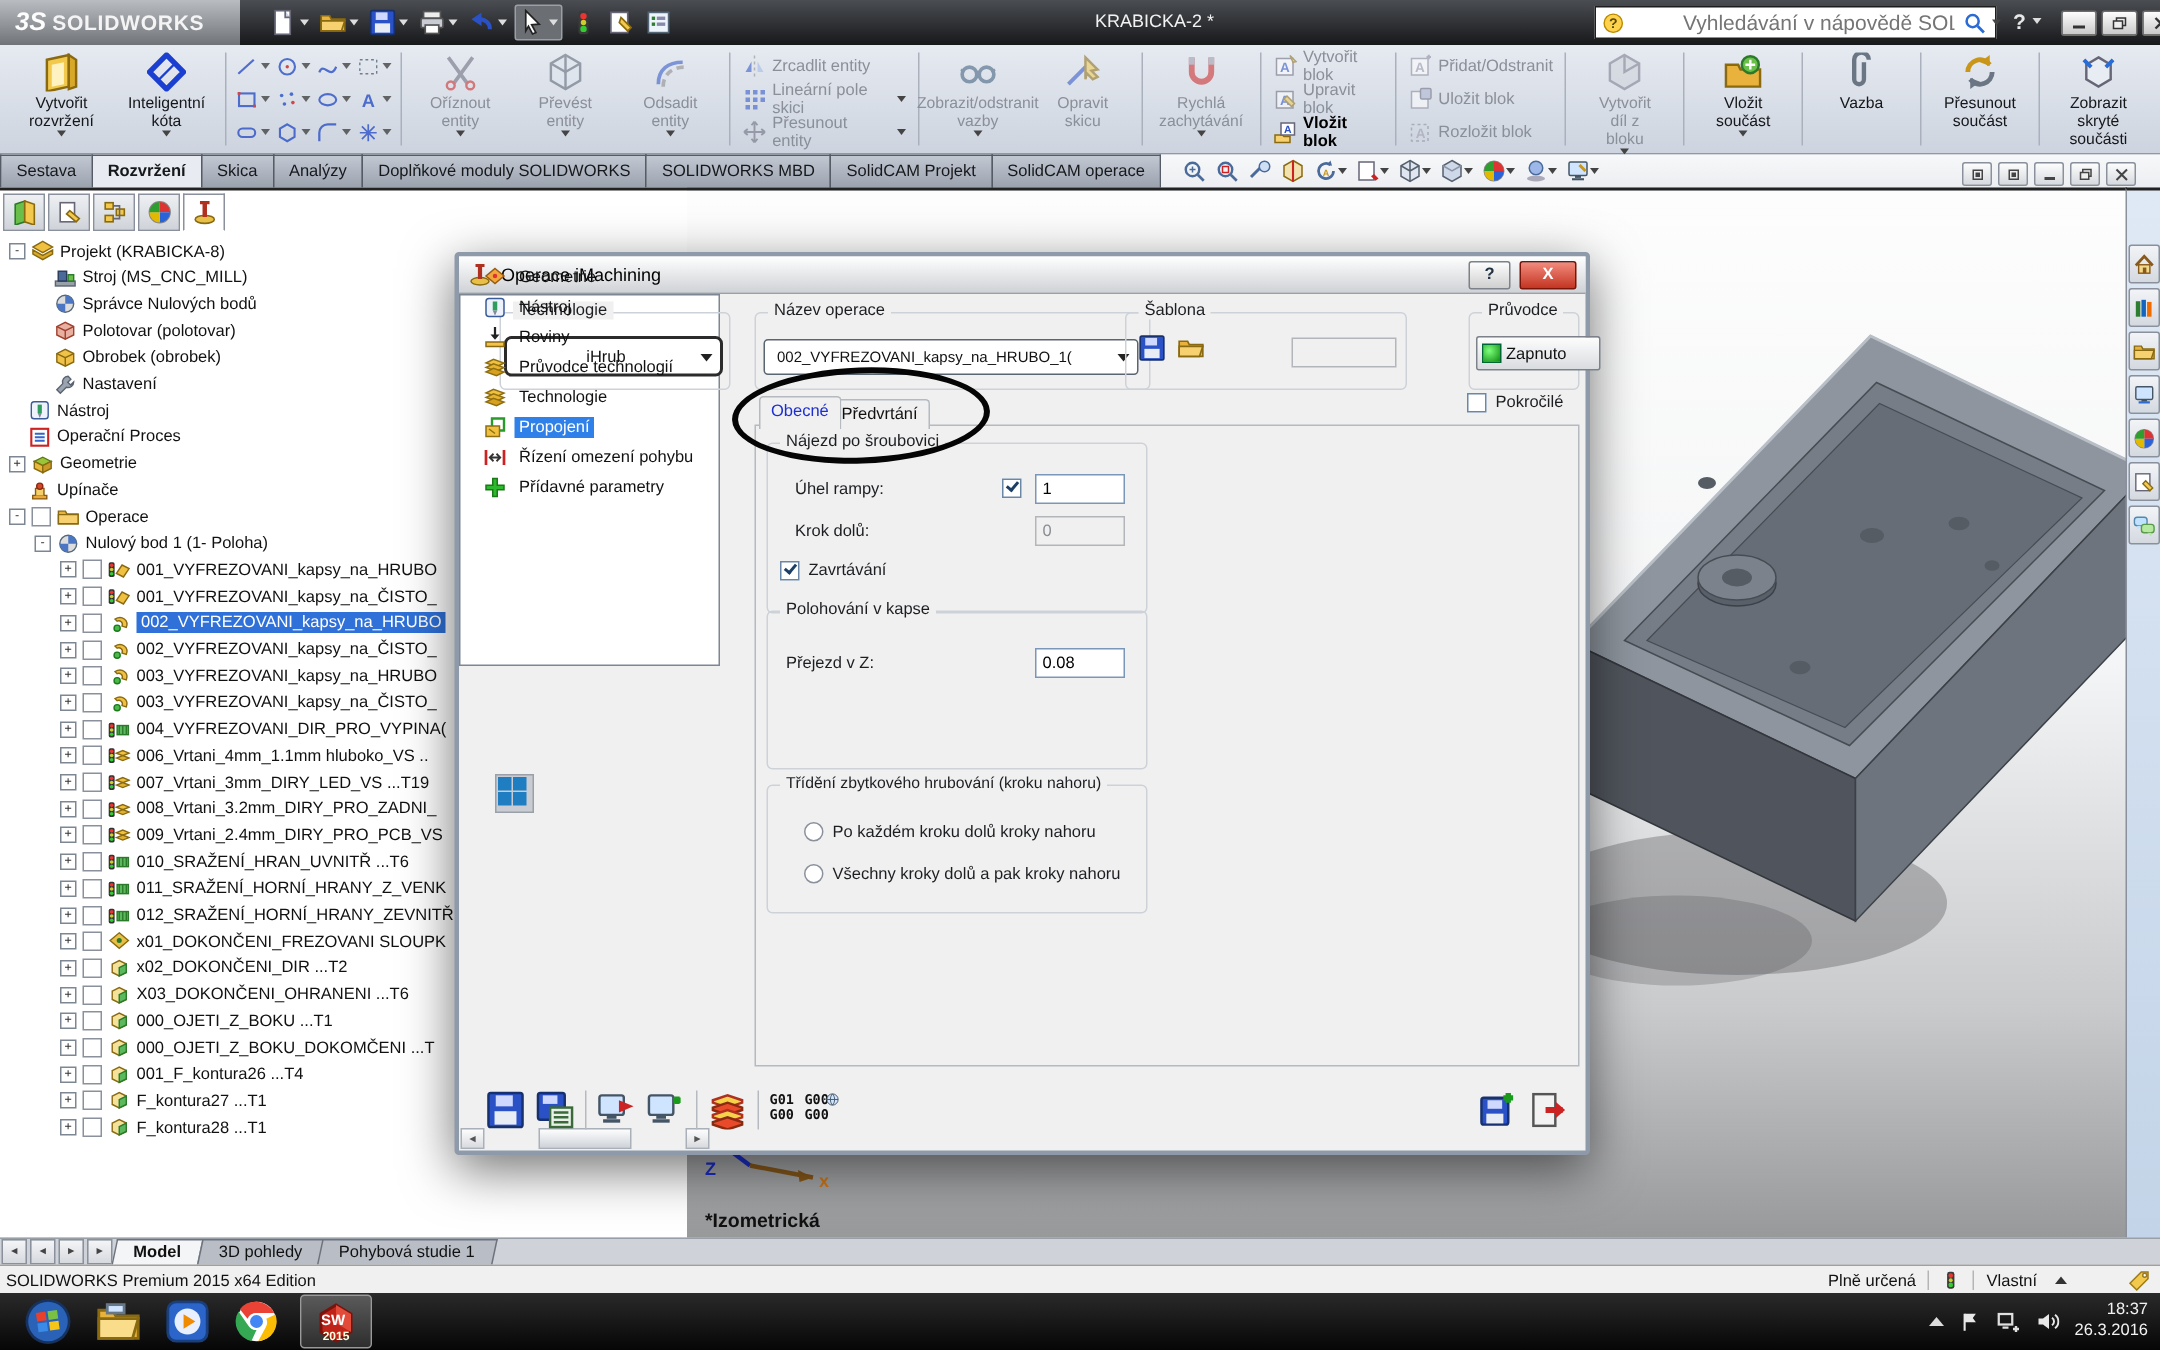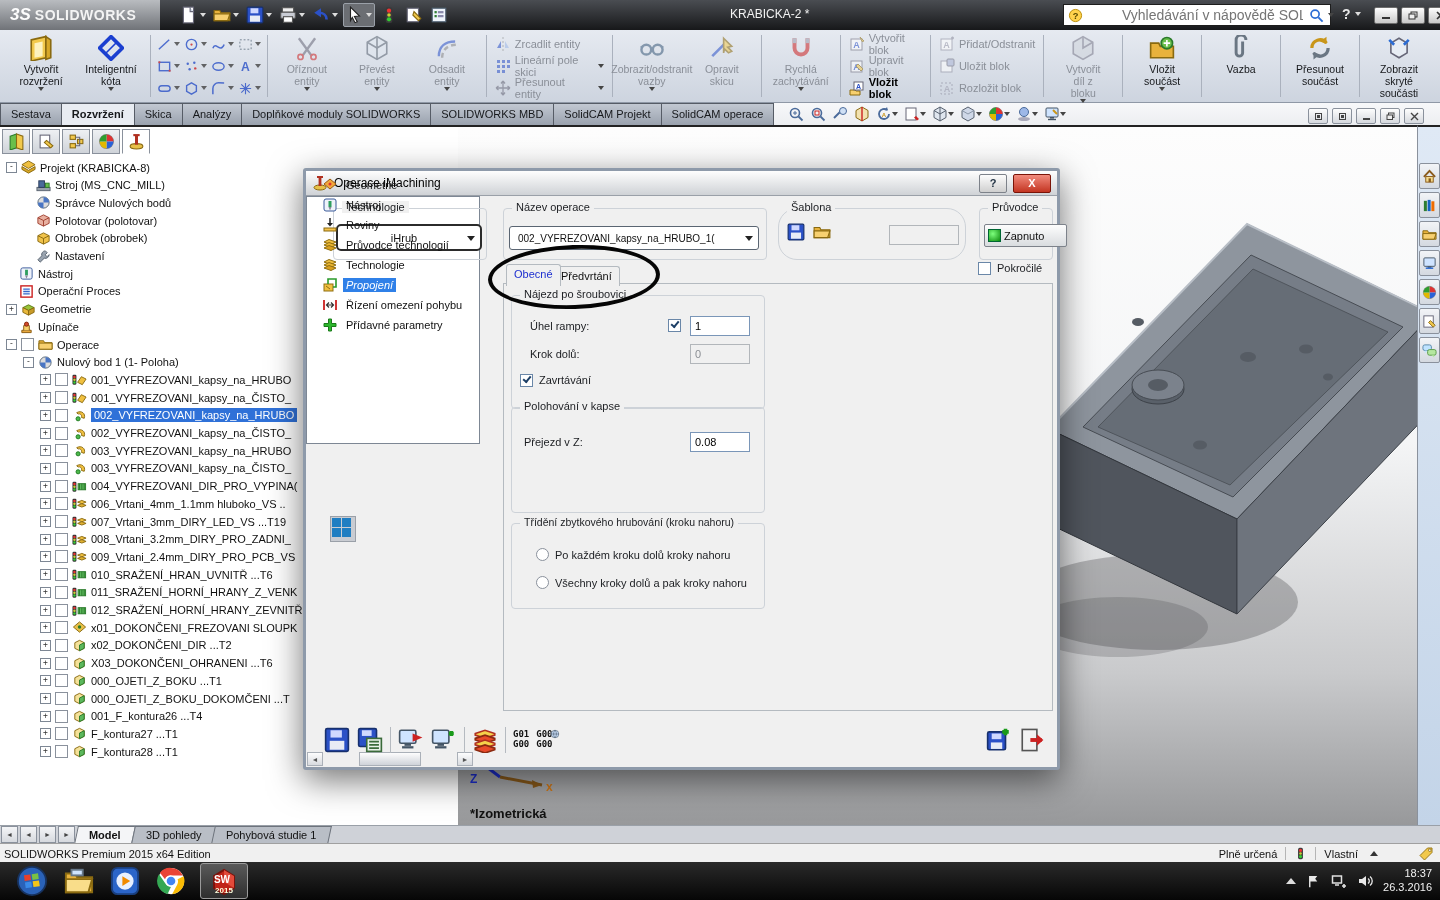--- a/index.html
+++ b/index.html
@@ -1122,21 +1122,21 @@
     </div>
 
     <div class="grp" style="left:197px;top:37px;width:262px;height:50px;">
       <div class="gt">Název operace</div>
     </div>
     <div class="combo" style="left:203px;top:55px;width:250px;height:24px;font-size:10px;">
       <span style="overflow:hidden;white-space:nowrap;">002_VYFREZOVANI_kapsy_na_HRUBO_1(</span>
         <span class="arr"></span>
     </div>
 
-    <div class="grp" style="left:472px;top:37px;width:186px;height:50px;border-radius:19px;">
+    <div class="grp" style="left:444px;top:37px;width:186px;height:50px;">
       <div class="gt">Šablona</div>
       <span id="tpl-save" style="position:absolute;left:8px;top:14px;"><span class="ico"><svg width="18" height="18" viewBox="0 0 16 16">
               <rect x="1" y="1" width="14" height="14" rx="1" fill="#2b51c7" stroke="#17306e"></rect>
               <rect x="4" y="2" width="7" height="4.5" fill="#cfd8ff"></rect>
               <rect x="3.5" y="8.5" width="9" height="5.5" fill="#e8ecf5"></rect>
             </svg></span></span>
       <span id="tpl-open" style="position:absolute;left:34px;top:14px;"><span class="ico"><svg width="18" height="18" viewBox="0 0 16 16">
               <path d="M1 4h5l1 2h8v7H1z" fill="#e8b23c" stroke="#8a6a10"></path>
               <path d="M1 7h14l-2 6H1z" fill="#f7d070" stroke="#8a6a10"></path>
             </svg></span></span>
@@ -1187,21 +1187,21 @@
           <span class="dtl">Průvodce technologií</span>
         </div>
         <div class="dtrow" style="top: 84px;">
           <span class="ico"><svg width="16" height="16" viewBox="0 0 16 16">
               <path d="M2 5l5-2.5 7 2.5-5 2.5z" fill="#f0c040" stroke="#906f10"></path>
               <path d="M2 8l5-2.5 7 2.5-5 2.5z" fill="#e8b430" stroke="#906f10"></path>
               <path d="M2 11l5-2.5 7 2.5-5 2.5z" fill="#d8a020" stroke="#906f10"></path>
             </svg></span>
           <span class="dtl">Technologie</span>
         </div>
-        <div class="dtrow sel" style="top: 104px; font-style: italic;">
+        <div class="dtrow sel" style="top: 104px;">
           <span class="ico"><svg width="16" height="16" viewBox="0 0 16 16">
               <rect x="2" y="7" width="9" height="7" fill="#f0c040" stroke="#906f10"></rect>
               <path d="M6 7V2h8v8h-3" fill="none" stroke="#2a9a2a" stroke-width="1.6"></path>
               <path d="M4 9l4 3" stroke="#906f10"></path>
             </svg></span>
           <span class="dtl">Propojení</span>
         </div>
         <div class="dtrow" style="top: 124px;">
           <span class="ico"><svg width="16" height="16" viewBox="0 0 16 16">
               <path d="M2 3v10M14 3v10" stroke="#c22" stroke-width="1.8"></path>

